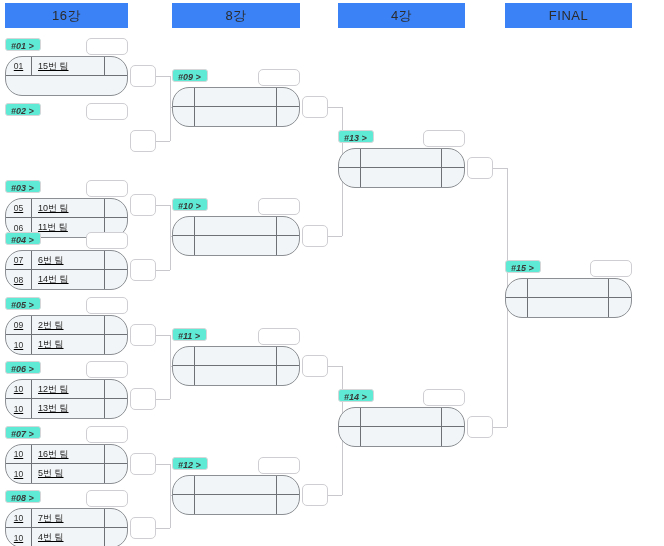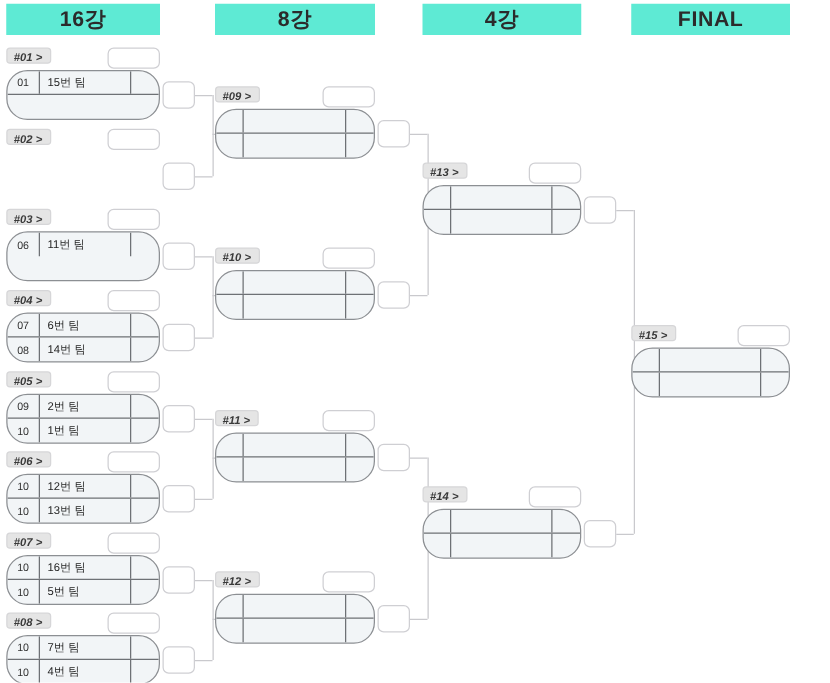--- a/index.html
+++ b/index.html
@@ -10,39 +10,39 @@
     position:relative;
     overflow:hidden;
     -webkit-font-smoothing:antialiased;
   }
 
   
   .hdr{
     position:absolute;
     top:3px;
     height:25px;
-    background:#5eead4;
+    background:#3b82f6;
     color:#2b2b2b;
-    font-size:17px;
-    font-weight:bold;
+    font-size:13px;
+    font-weight:normal;
     display:flex;
     align-items:center;
     justify-content:center;
     letter-spacing:.5px;
   }
 
   
   .match{position:absolute;}
 
   .badge{
     position:absolute;
     left:0;top:0;
     height:13px;
     padding:1px 6px 1px 5px;
-    background:#e5e5e5;
+    background:#5eead4;
     border:1px solid #d6d6d8;
     border-radius:3px;
     font-size:9px;
     font-weight:bold;
     font-style:italic;
     color:#3a3a3a;
     line-height:13px;
     white-space:nowrap;
     box-sizing:border-box;
   }
@@ -58,20 +58,21 @@
   }
 
   .tbl{
     position:absolute;
     left:0;
     border:1.3px solid #8c8f93;
     border-radius:17px;
     background:#f2f5f7;
     box-sizing:border-box;
     overflow:hidden;
+    text-decoration:underline;
   }
   .row{
     display:flex;
     height:50%;
     box-sizing:border-box;
   }
   .row.top{border-bottom:1px solid #6e7175;}
   .c-seed{
     width:26px;
     border-right:1px solid #6e7175;
@@ -179,24 +180,29 @@
           <div class="c-seed">01</div>
           <div class="c-name">15번 팀</div>
           <div class="c-score"></div>
         </div>
       </div>
     </div>
     <div class="match" style="left: 5px; top: 103px; width: 123px; height: 58px;">
       <div class="badge">#02 &gt;</div>
       <div class="winnerbox" style="left: 81px;"></div>
     </div>
-    <div class="match" style="left: 5px; top: 167px; width: 127px; height: 58px;">
+    <div class="match" style="left: 5px; top: 180px; width: 127px; height: 58px;">
       <div class="badge">#03 &gt;</div>
       <div class="winnerbox" style="left: 81px;"></div>
       <div class="tbl" style="top: 18px; width: 123px; height: 40px;">
+        <div class="row top">
+          <div class="c-seed">05</div>
+          <div class="c-name">10번 팀</div>
+          <div class="c-score"></div>
+        </div>
         <div class="row">
           <div class="c-seed">06</div>
           <div class="c-name">11번 팀</div>
           <div class="c-score"></div>
         </div>
       </div>
     </div>
     <div class="match" style="left: 5px; top: 232px; width: 123px; height: 58px;">
       <div class="badge">#04 &gt;</div>
       <div class="winnerbox" style="left: 81px;"></div>

